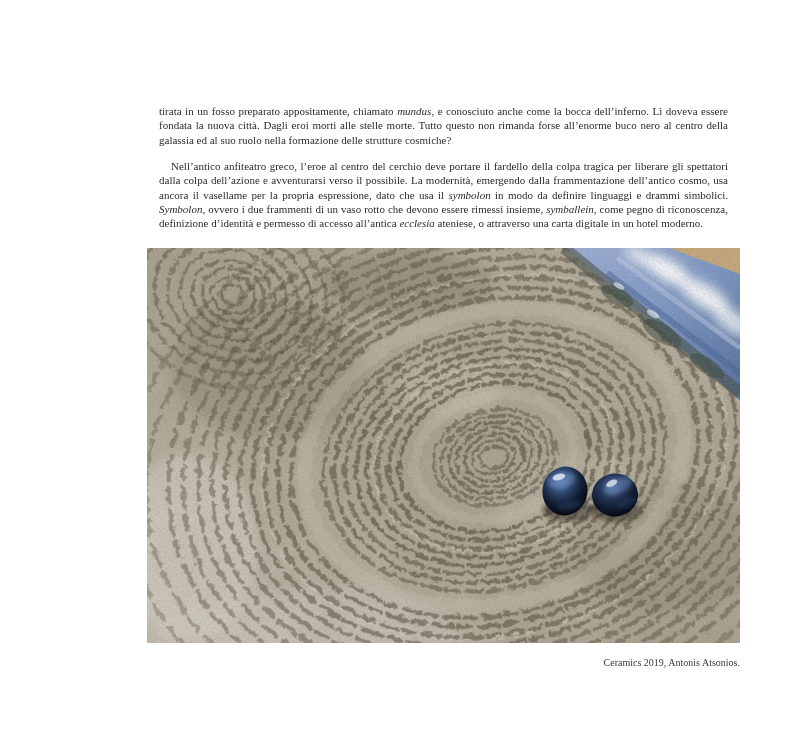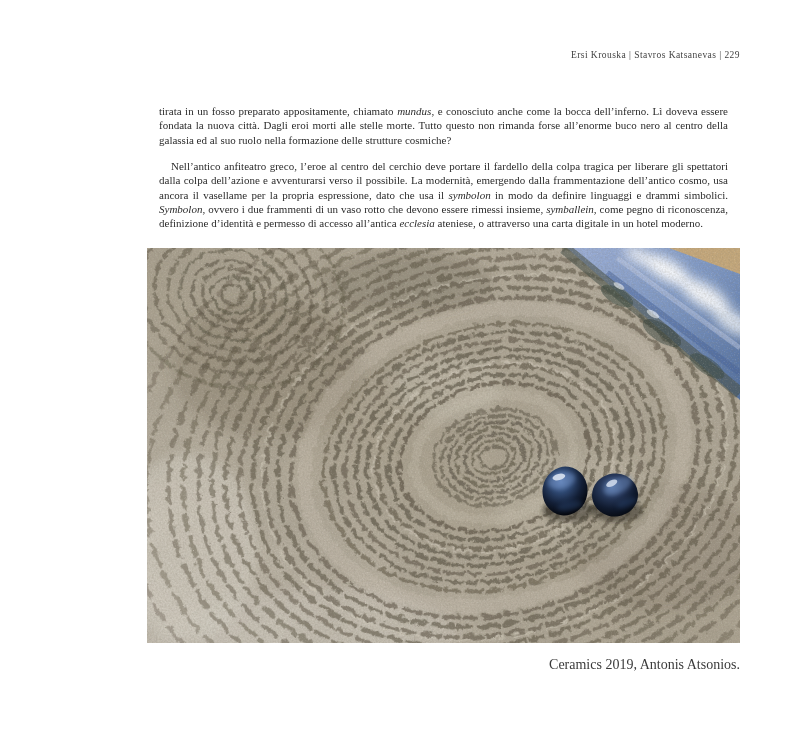--- a/index.html
+++ b/index.html
@@ -17,29 +17,28 @@
     position:absolute;top:92px;left:147px;width:593px;
     font-size:11px;line-height:14.33px;text-align:justify;
     text-justify:inter-word;color:#2b2b2b;
   }
   .body-text p{margin:12px;}
   .body-text p.indent{text-indent:12px;}
   .figure-wrap{position:absolute;left:147px;top:248px;width:593px;height:395px;margin:0;}
   .figure-wrap svg{display:block;width:593px;height:395px;}
   .caption{
     position:absolute;left:147px;top:657px;width:593px;
-    text-align:right;font-size:14px;color:#3a3a3a;
+    text-align:right;font-size:10px;color:#3a3a3a;
   }
 </style>
 </head>
 <body>
 
 <div class="page">
 
-  <div class="running-header">Ersi Krouska | Stavros Katsanevas | 229</div>
 
   <div class="body-text">
     <p><span>tirata in un fosso preparato appositamente, chiamato </span><i>mundus</i><span>, e conosciuto anche come la bocca dell’inferno. Lì doveva essere fondata la nuova città. Dagli eroi morti alle stelle morte. Tutto questo non rimanda forse all’enorme buco nero al centro della galassia ed al suo ruolo nella formazione delle strutture cosmiche?</span></p>
     <p class="indent"><span>Nell’antico anfiteatro greco, l’eroe al centro del cerchio deve portare il fardello della colpa tragica per liberare gli spettatori dalla colpa dell’azione e avventurarsi verso il possibile. La modernità, emergendo dalla frammentazione dell’antico cosmo, usa ancora il vasellame per la propria espressione, dato che usa il </span><i>symbolon</i><span> in modo da definire linguaggi e drammi simbolici. </span><i>Symbolon</i><span>, ovvero i due frammenti di un vaso rotto che devono essere rimessi insieme, </span><i>symballein</i><span>, come pegno di riconoscenza, definizione d’identità e permesso di accesso all’antica </span><i>ecclesia</i><span> ateniese, o attraverso una carta digitale in un hotel moderno.</span></p>
   </div>
 
   <figure class="figure-wrap">
     <svg viewBox="0 0 593 395" preserveAspectRatio="none" role="img" aria-label="Photograph of raked beach sand forming concentric spiral ridges, with two glossy black ceramic eggs placed near the centre and sea water with white foam in the upper right corner.">
       <defs>
         <linearGradient id="sandBase" x1="0" y1="1" x2="1" y2="0">

